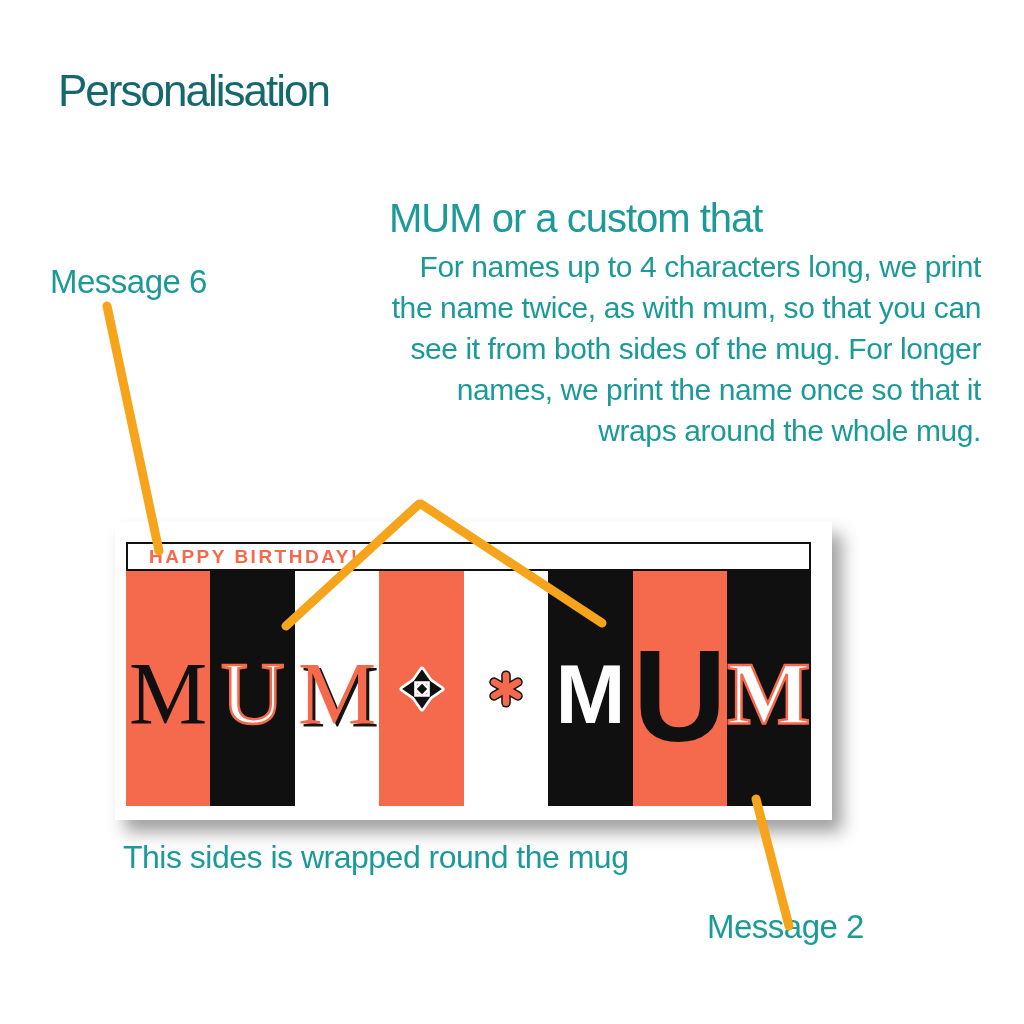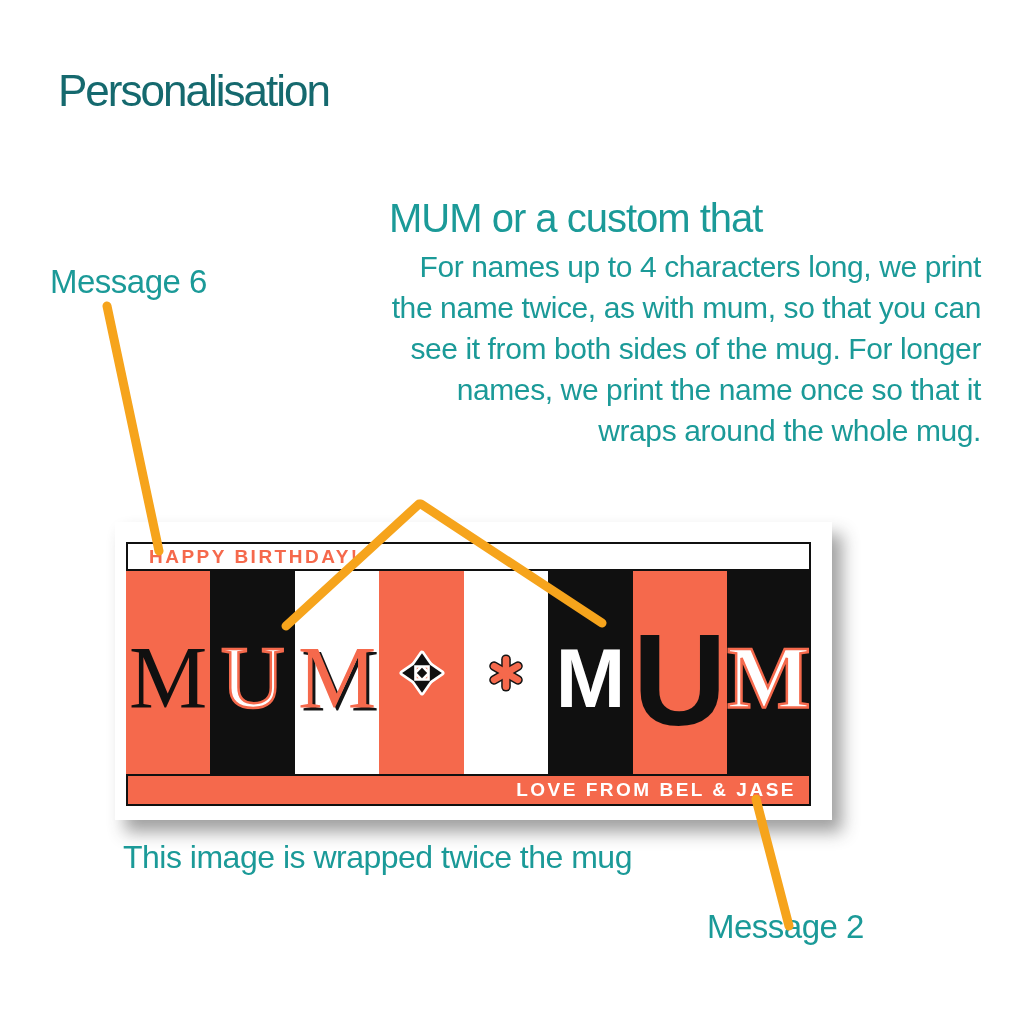--- a/index.html
+++ b/index.html
@@ -124,26 +124,23 @@
     <div class="stripe c-black">
       <span class="letter l-sans plain-white">M</span>
     </div>
     <div class="stripe c-coral">
       <span class="letter l-sans-big ink">U</span>
     </div>
     <div class="stripe c-black">
       <span class="letter l-serif-bold white-coral-stroke">M</span>
     </div>
   </div>
-  <div class="banner banner-bottom">
-    <span>LOVE FROM BEL &amp; JASE</span>
-  </div>
 </div>
 
-<div class="abs caption">This image is wrapped twice the mug</div>
+<div class="abs caption">This sides is wrapped round the mug</div>
 
 <svg class="abs overlay" width="1024" height="1024" viewBox="0 0 1024 1024">
   <g stroke="#f6a41c" stroke-width="9" stroke-linecap="round" fill="none">
     <line x1="107" y1="306" x2="159" y2="551"></line>
     <line x1="286" y1="626" x2="419" y2="504"></line>
     <line x1="421" y1="504" x2="602" y2="623"></line>
     <line x1="756" y1="799" x2="789" y2="926"></line>
   </g>
 </svg>
 

